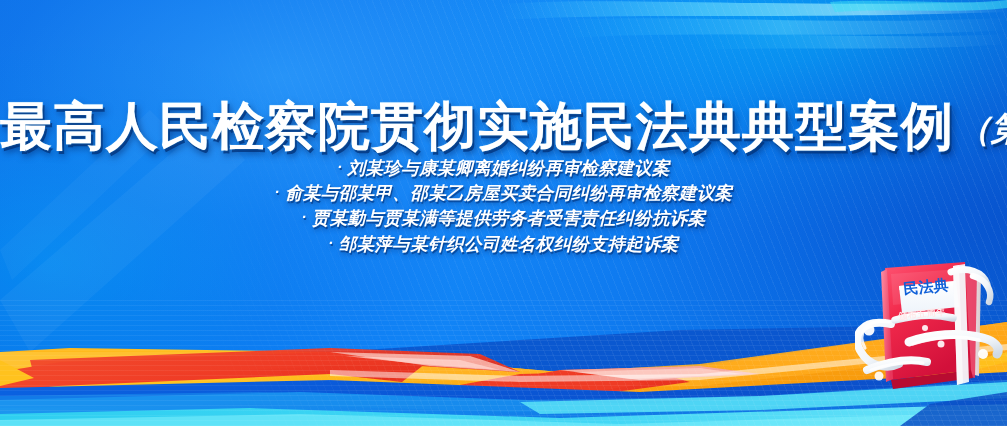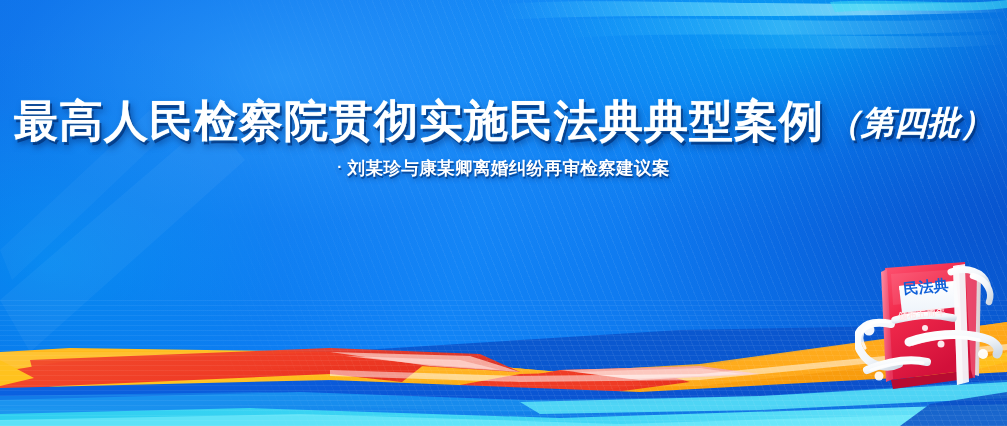--- a/index.html
+++ b/index.html
@@ -87,21 +87,21 @@
     position: absolute;
     left: 0;
     top: 92px;
     width: 1007px;
     text-align: center;
     white-space: nowrap;
   }
 
   .title-main {
     display: inline-block;
-    font-size: 44px;
+    font-size: 52px;
     font-weight: 700;
     letter-spacing: 1px;
     color: #ffffff;
     text-shadow:
       0 0 1px #8fd6ff,
       2px 3px 0 rgba(2,50,120,0.75),
       3px 5px 7px rgba(1,30,90,0.55);
     vertical-align: middle;
   }
 
@@ -136,20 +136,21 @@
     text-align: center;
     font-size: 17.5px;
     font-weight: 700;
     line-height: 25.2px;
     color: #ffffff;
     letter-spacing: 0.4px;
     white-space: nowrap;
     text-shadow:
       1px 2px 0 rgba(3,55,130,0.65),
       1px 3px 5px rgba(1,30,90,0.45);
+    font-style: italic;
   }
 
   .bullet {
     display: inline-block;
     margin-right: 5px;
     font-size: 15px;
     position: relative;
     top: -2px;
   }
 
@@ -303,20 +304,29 @@
   <div class="content">
 
     <div class="title-row">
       <span class="title-main">最高人民检察院贯彻实施民法典典型案例</span><span class="title-sub">（第四批）</span>
     </div>
 
     <ul class="case-list">
       <li class="case-item">
         <span class="bullet">·</span><span>刘某珍与康某卿离婚纠纷再审检察建议案</span>
       </li>
+      <li class="case-item">
+        <span class="bullet">·</span><span>俞某与邵某甲、邵某乙房屋买卖合同纠纷再审检察建议案</span>
+      </li>
+      <li class="case-item">
+        <span class="bullet">·</span><span>贾某勤与贾某满等提供劳务者受害责任纠纷抗诉案</span>
+      </li>
+      <li class="case-item">
+        <span class="bullet">·</span><span>邹某萍与某针织公司姓名权纠纷支持起诉案</span>
+      </li>
     </ul>
   </div>
 
   <div class="emblem">
     <svg width="152" height="168" viewBox="0 0 152 168">
       <defs>
         <linearGradient id="coverG" x1="0" y1="0" x2="0.5" y2="1">
           <stop offset="0%" stop-color="#ff5573"></stop>
           <stop offset="40%" stop-color="#f22a4c"></stop>
           <stop offset="100%" stop-color="#d2103a"></stop>

